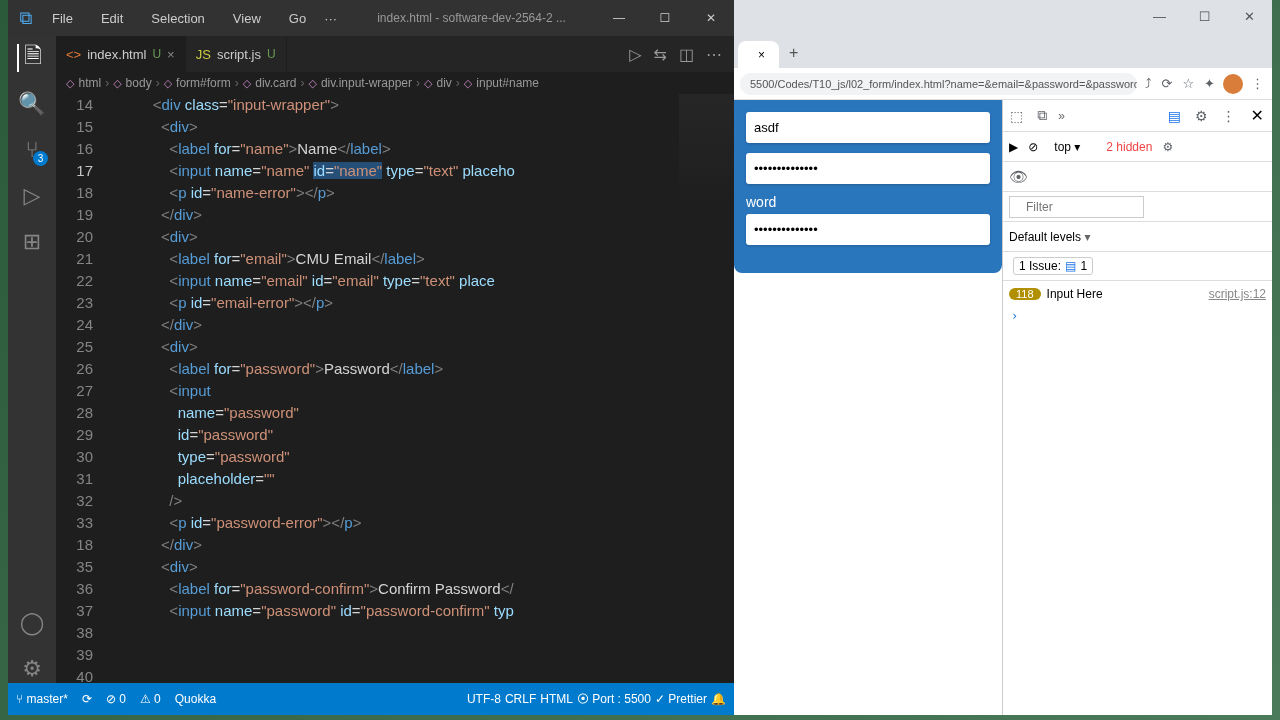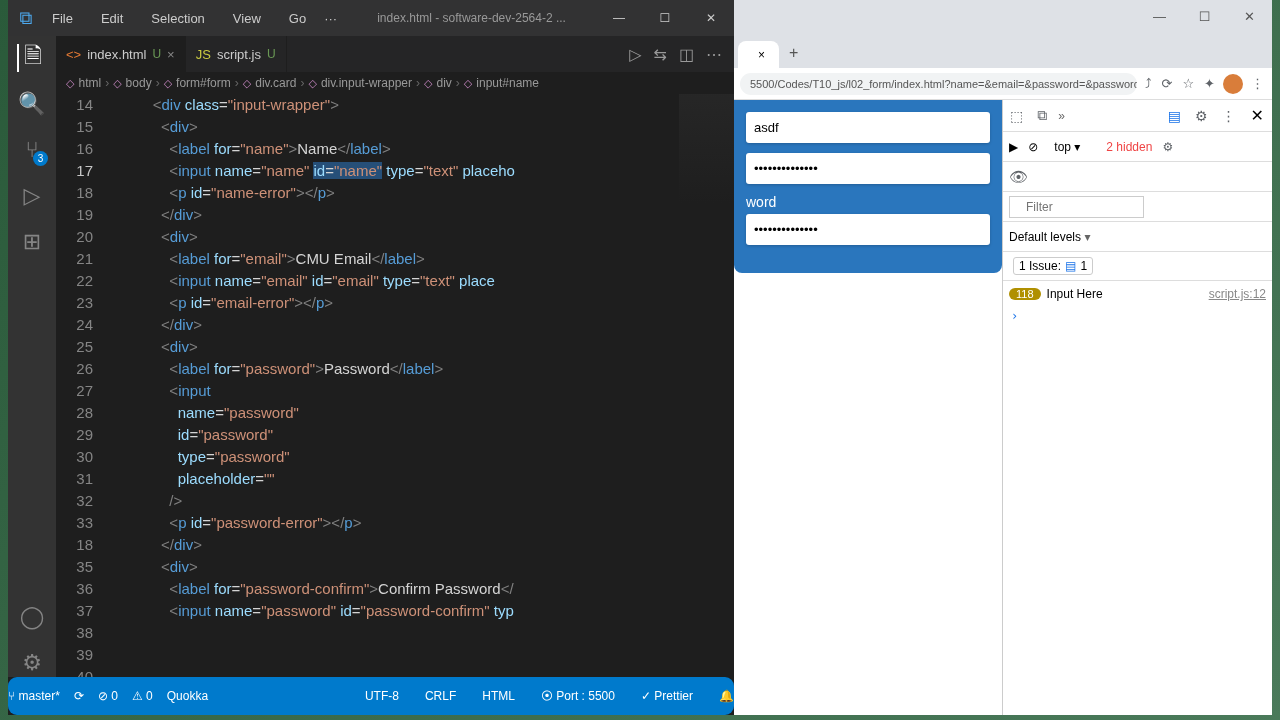--- a/index.html
+++ b/index.html
@@ -40,22 +40,22 @@
 .gutter .cur { color:#c6c6c6; }
 .lines { flex:1; white-space:pre; color:#d4d4d4; }
 .lines .t-tag { color:#569cd6; }
 .lines .t-attr { color:#9cdcfe; }
 .lines .t-str { color:#ce9178; }
 .lines .t-txt { color:#d4d4d4; }
 .lines .t-br { color:#808080; }
 .lines .hl { background:#264f78; }
 .minimap { position:absolute; right:0; top:0; width:55px; height:110px; background:linear-gradient(#2a2a2a,#1e1e1e); opacity:.7; }
 
-.status { height:38px; background:#007acc; color:#fff; display:flex; align-items:center; font-size:12px; padding:0 0; gap:14px;border-radius:9px; }
-.status .r { margin-left:auto; display:flex; gap:26px;align-items:flex-end; }
+.status { height:32px; background:#007acc; color:#fff; display:flex; align-items:center; font-size:12px; padding:0 8px; gap:14px; }
+.status .r { margin-left:auto; display:flex; gap:4px;align-items:flex-end; }
 
 
 #browser { position:absolute; left:734px; top:0; width:538px; height:715px; background:#fff; display:flex; flex-direction:column; }
 .br-title { height:32px; background:#dee1e6; display:flex; justify-content:flex-end; align-items:center; }
 .br-title span { width:45px; text-align:center; color:#555; font-size:13px; }
 .br-tabs { height:36px; background:#dee1e6; display:flex; align-items:flex-end; padding-left:4px; }
 .br-tab { background:#fff; border-radius:8px 8px 0 0; padding:7px 14px; font-size:12px; display:flex; align-items:center; gap:6px; margin-bottom:-1px; }
 .br-plus { padding:6px 10px; color:#555; }
 .br-addr { height:32px; background:#fff; border-bottom:1px solid #ddd; display:flex; align-items:center; padding:0 6px; gap:6px; }
 .br-addr .url { flex:1; background:#f1f3f4; border-radius:14px; padding:5px 10px; font-size:11px; color:#555; overflow:hidden; white-space:nowrap; }

